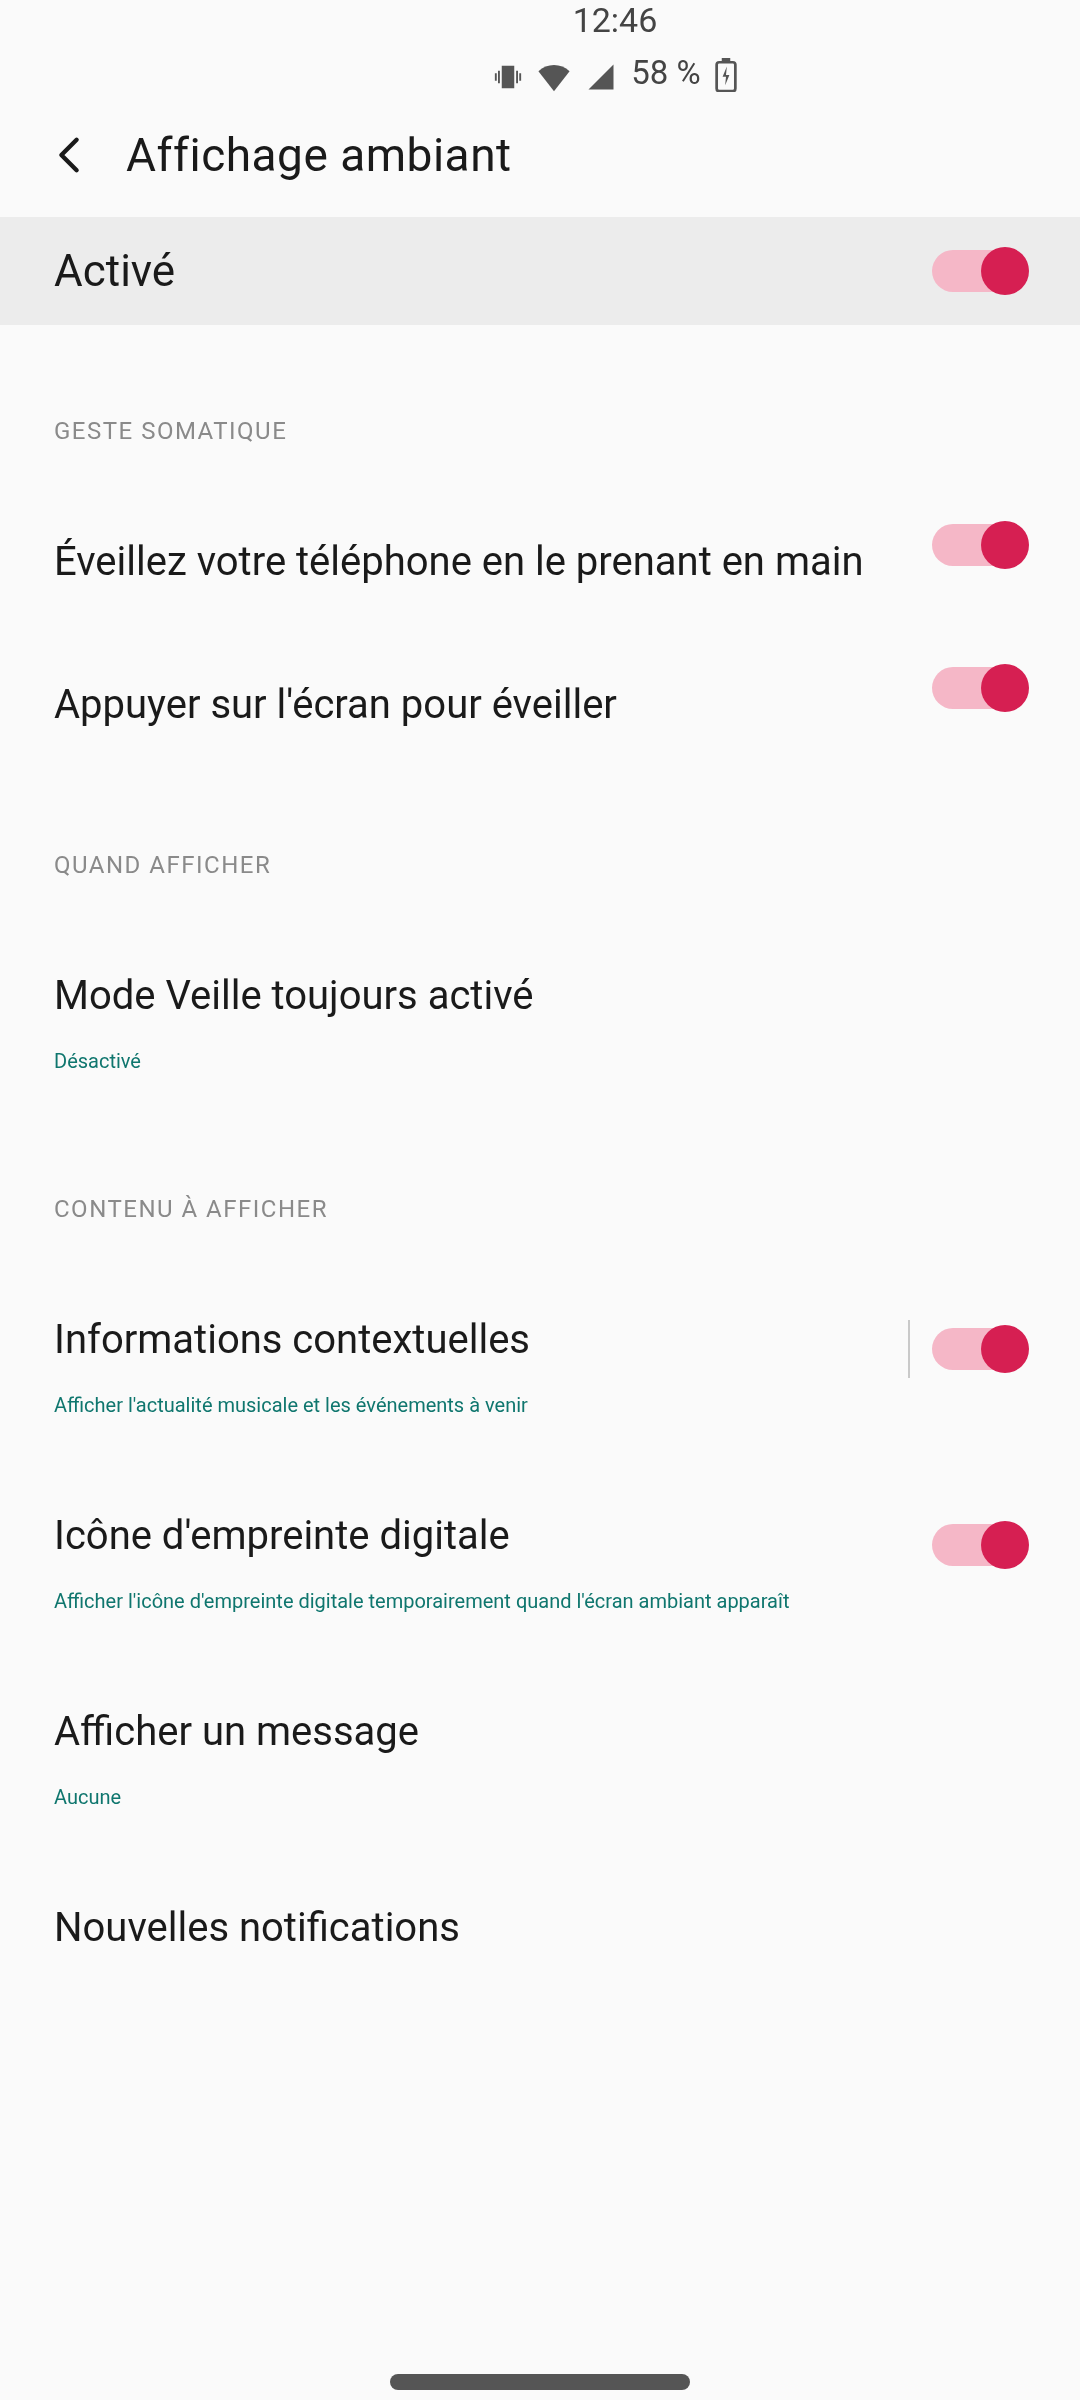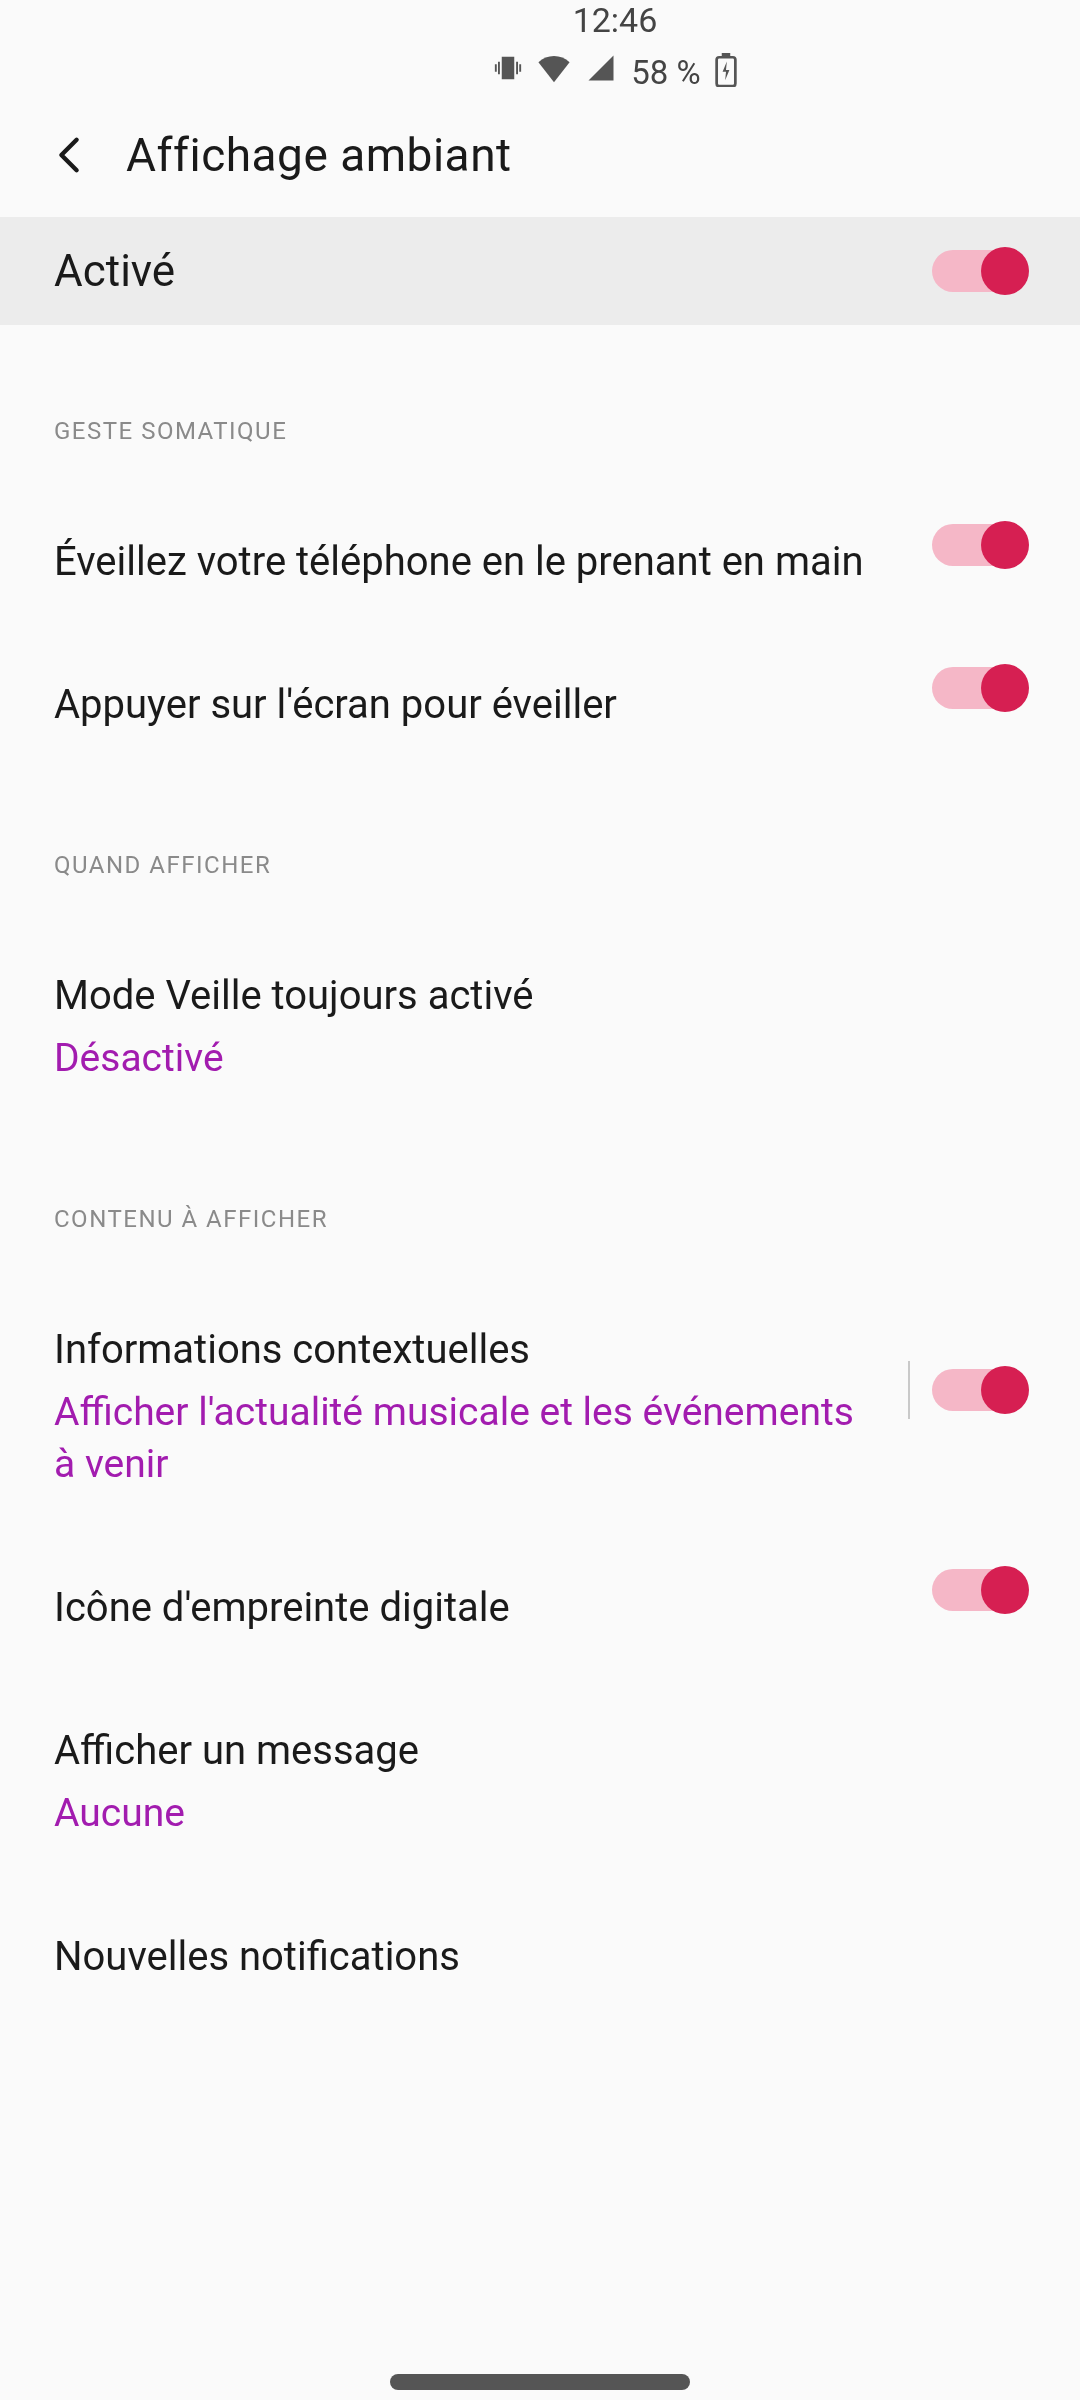--- a/index.html
+++ b/index.html
@@ -1,30 +1,30 @@
 <!DOCTYPE html>
 <html><head>
 <meta charset="utf-8">
 <style>
   * { margin: 0; padding: 0; box-sizing: border-box; }
   html, body { width: 1080px; height: 2400px; font-family: -apple-system, Roboto, "Helvetica Neue", Arial, sans-serif; background: #fafafa; color: #1a1a1a; overflow: hidden; }
   .status-bar { height: 92px; display: flex; align-items: center; justify-content: space-between; padding: 0 50px 0 200px; font-size: 34px; color: #444; flex-direction: column; }
-  .status-right { display: flex; align-items: flex-start; gap: 14px; }
+  .status-right { display: flex; align-items: flex-end; gap: 14px; }
   .status-right .icon-slot { display: inline-flex; align-items: center; }
   .header { display: flex; align-items: center; height: 125px; padding: 0 54px; gap: 42px; }
   .chevron { width: 30px; height: 40px; display: inline-flex; align-items: center; justify-content: center; }
   .title { font-size: 46px; font-weight: 400; letter-spacing: 0.5px; }
   .master-toggle { background: #ececec; padding: 28px 54px; display: flex; align-items: center; justify-content: space-between; }
   .master-label { font-size: 44px; }
   .section { padding: 0 54px; }
   .section-header { padding-top: 92px; padding-bottom: 28px; font-size: 24px; letter-spacing: 1.5px; color: #8a8a8a; text-transform: uppercase; }
   .item { display: flex; align-items: center; justify-content: space-between; padding: 28px 0; min-height: 100px; }
   .item .text { flex: 1; padding-right: 30px; }
   .item .primary { font-size: 40px; line-height: 1.3; color: #1a1a1a; margin-top: 35px; }
-  .item .secondary { font-size: 39px; line-height: 1.35; color: #a21caf; margin-top: 10px; }
+  .item .secondary { font-size: 20px; line-height: 1.35; color: #0f766e; margin-top: 26px; }
   .right-col { display: flex; align-items: center; gap: 22px; }
   .vert-div { width: 2px; height: 58px; background: #c9c9c9; }
   
   .toggle { width: 94px; height: 42px; border-radius: 21px; position: relative; }
   .toggle .knob { position: absolute; top: -3px; width: 48px; height: 48px; border-radius: 50%; }
   .toggle.on { background: #f5b7c7; }
   .toggle.on .knob { right: -3px; background: #d61f52; }
   .bottom-bar { position: absolute; bottom: 10px; left: 50%; transform: translateX(-50%); width: 300px; height: 16px; border-radius: 8px; background: #555; }
 </style>
 </head>
@@ -120,20 +120,21 @@
       <div class="vert-div"></div>
       <div class="toggle on">
           <div class="knob"></div>
         </div>
     </div>
   </div>
 
   <div class="item">
     <div class="text">
       <div class="primary">Icône d'empreinte digitale</div>
+      <div class="secondary">Afficher l'icône d'empreinte digitale temporairement quand l'écran ambiant apparaît</div>
     </div>
     <div class="right-col">
       <div class="toggle on">
           <div class="knob"></div>
         </div>
     </div>
   </div>
 
   <div class="item">
     <div class="text">

